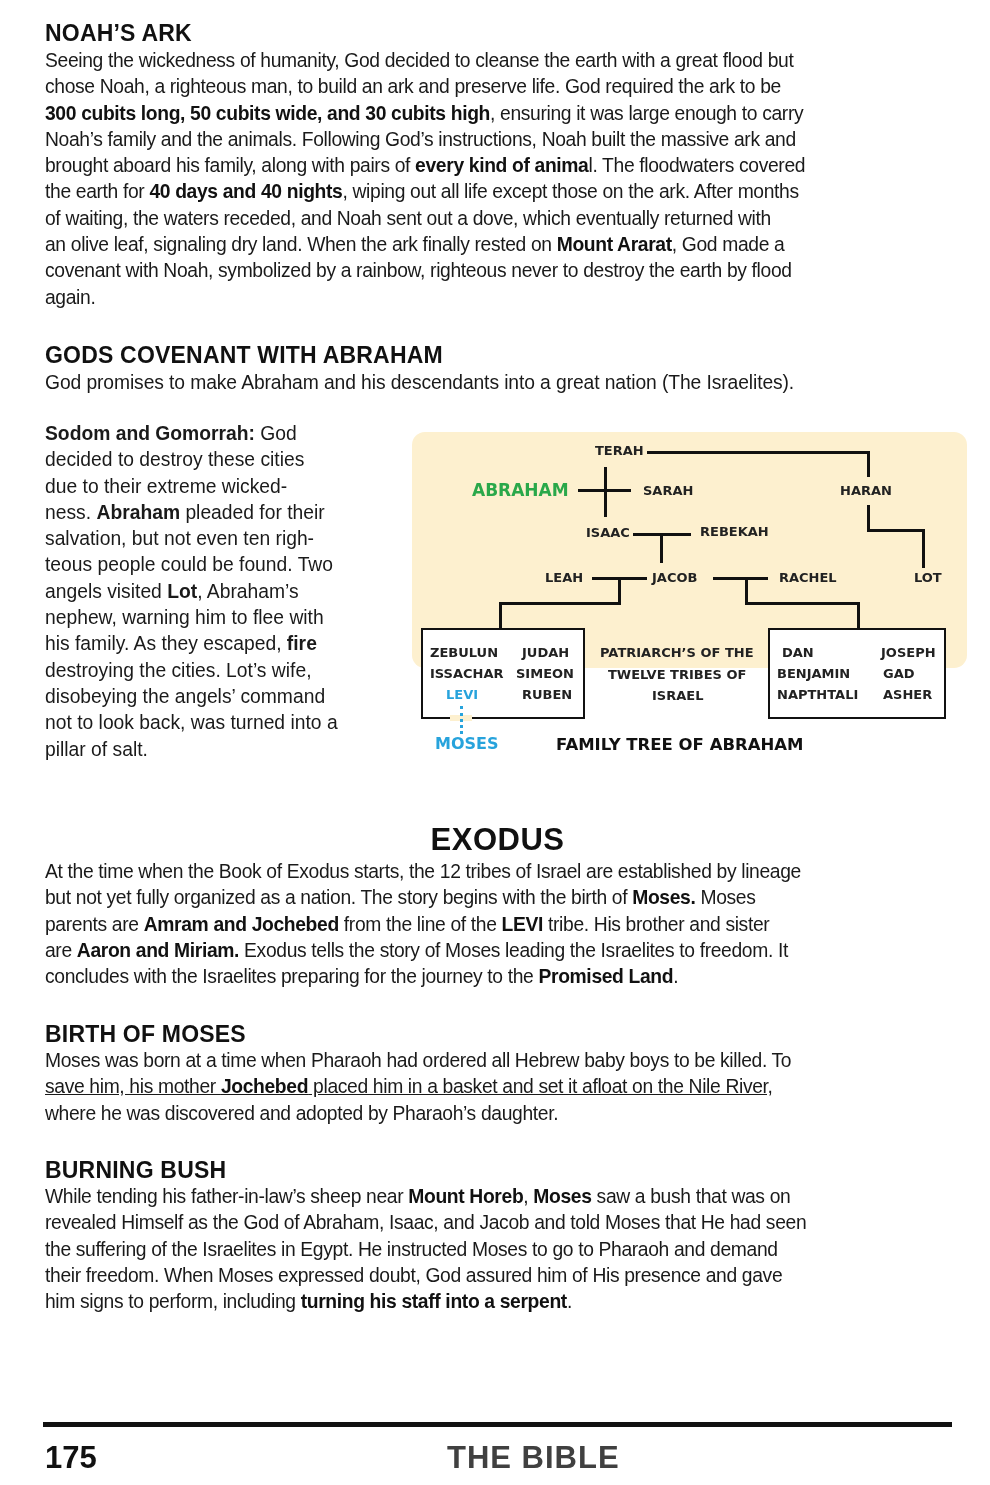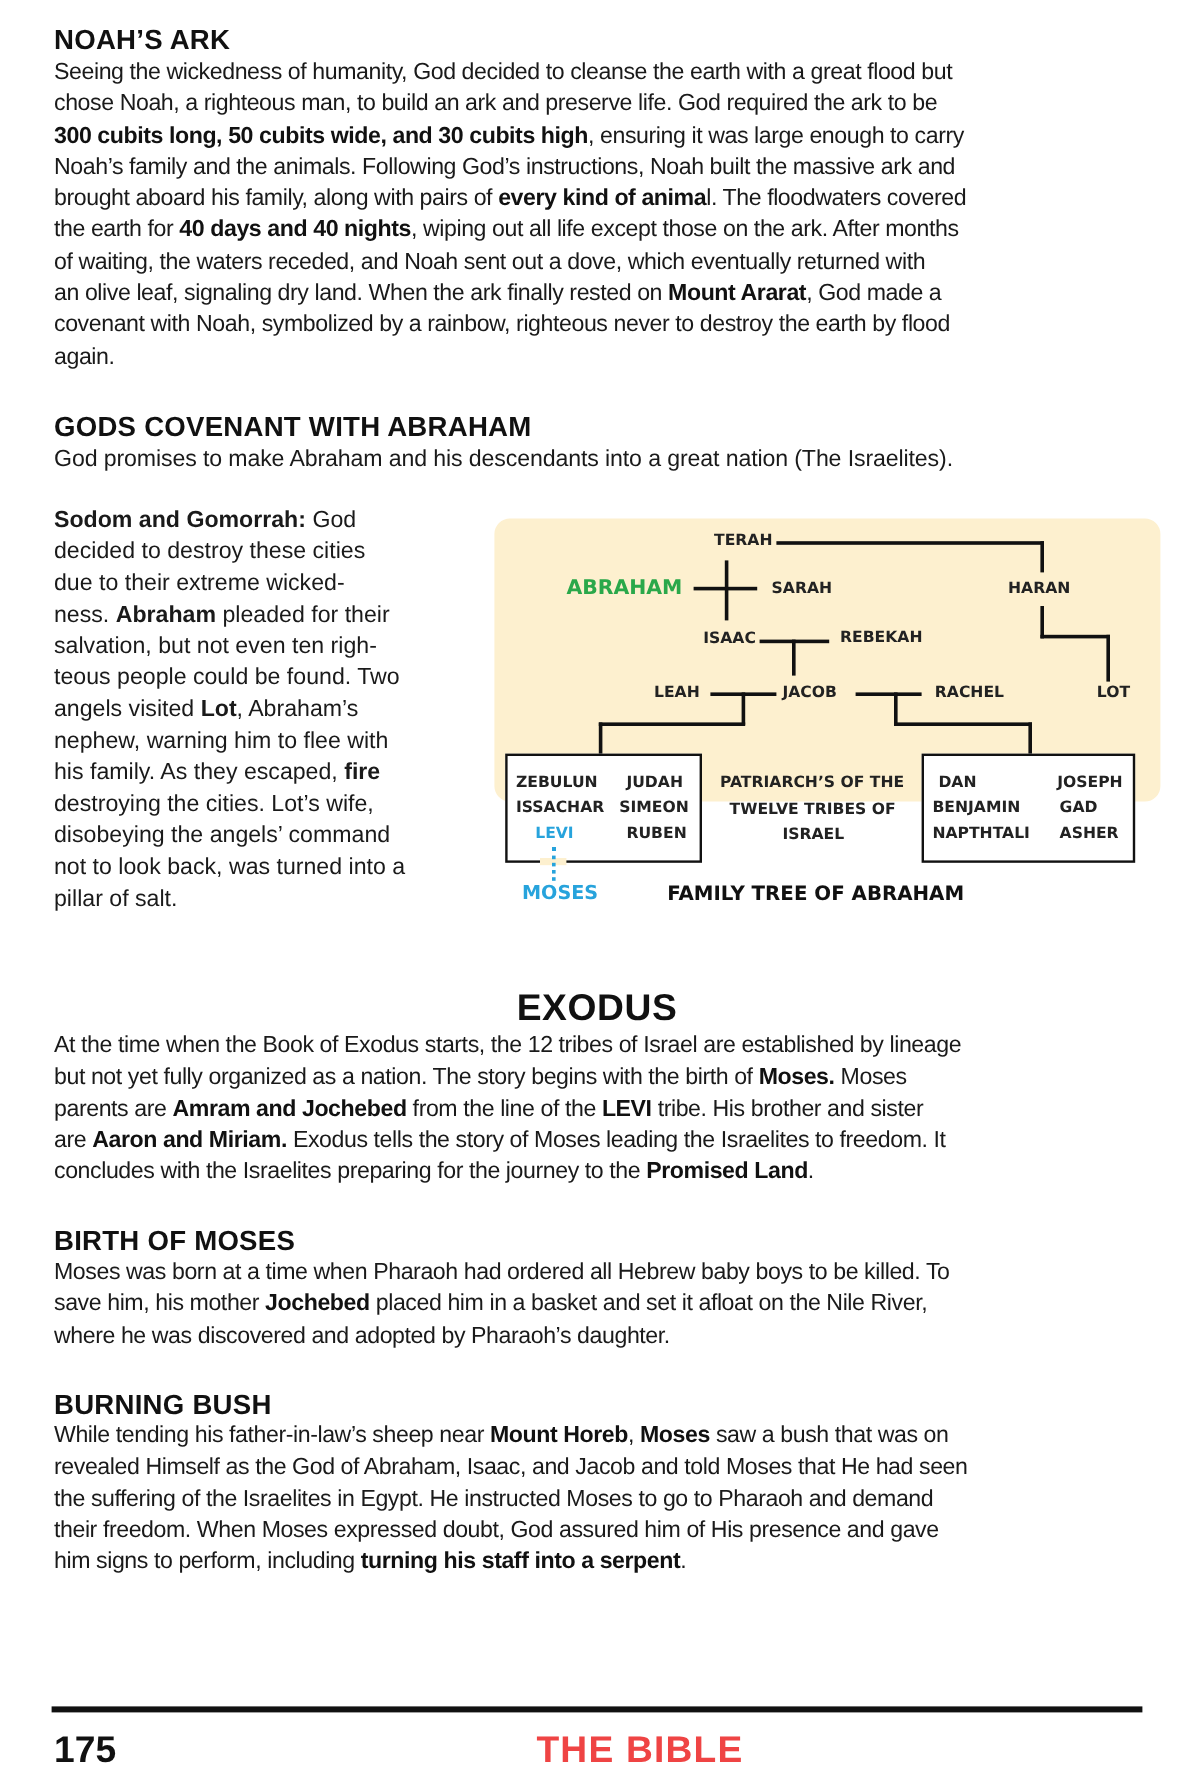--- a/index.html
+++ b/index.html
@@ -18,21 +18,21 @@
     .tree .n { position: absolute; font-family: "DejaVu Sans", sans-serif; font-weight: bold; font-size: 13px; color: #222; white-space: nowrap; letter-spacing: 0px; }
     .tree .ln { position: absolute; background: #111; }
     .tree .box { position: absolute; border: 2px solid #111; background: #ffffff; }
     .tree .green { color: #2aa84a; font-size: 17px; }
     .tree .blue { color: #27a3dc; }
 
     .exodus-title { position: absolute; left: 0; width: 905px; top: 822px; text-align: center; font-size: 31px; font-weight: bold; color: #111; letter-spacing: 0.5px; }
 
     .footer-rule { position: absolute; left: 43px; top: 1422px; width: 909px; height: 5px; background: #111; }
     .page-num { position: absolute; left: 45px; top: 1440px; font-size: 31px; font-weight: bold; color: #111; }
-    .book-title { position: absolute; left: 447px; top: 1440px; font-size: 31px; font-weight: bold; color: #ef4444; letter-spacing: 1px; }
+    .book-title { position: absolute; left: 447px; top: 1440px; font-size: 31px; font-weight: bold; color: #404040; letter-spacing: 1px; }
   </style>
 </head>
 <body>
 
 <div class="page">
 
   <h2 class="sec" style="top:20px;">NOAH’S ARK</h2>
   <p class="body cond" style="top:48px;">
       <span style="display: block; white-space: nowrap;"><span>Seeing the wickedness of humanity, God decided to cleanse the earth with a great flood but</span></span>
       <span style="display: block; white-space: nowrap;"><span>chose Noah, a righteous man, to build an ark and preserve life. God required the ark to be</span></span>
@@ -70,21 +70,21 @@
       <span style="display: block; white-space: nowrap;"><span>At the time when the Book of Exodus starts, the 12 tribes of Israel are established by lineage</span></span>
       <span style="display: block; white-space: nowrap;"><span>but not yet fully organized as a nation. The story begins with the birth of </span><b>Moses.</b><span>  Moses</span></span>
       <span style="display: block; white-space: nowrap;"><span>parents are </span><b>Amram and Jochebed</b><span> from the line of the </span><b>LEVI</b><span> tribe.  His brother and sister</span></span>
       <span style="display: block; white-space: nowrap;"><span>are </span><b>Aaron and Miriam.</b><span>  Exodus tells the story of Moses leading the Israelites to freedom. It</span></span>
       <span style="display: block; white-space: nowrap;"><span>concludes with the Israelites preparing for the journey to the </span><b>Promised Land</b><span>.</span></span>
     </p>
 
   <h2 class="sec" style="top:1021px;">BIRTH OF MOSES</h2>
   <p class="body cond" style="top:1048px;">
       <span style="display: block; white-space: nowrap;"><span>Moses was born at a time when Pharaoh had ordered all Hebrew baby boys to be killed. To</span></span>
-      <span style="display: block; white-space: nowrap;"><span>save him, his mother </span><b>Jochebed</b><span> placed him in a basket and set it afloat on the Nile River,</span></span>
+      <span style="display: block; white-space: nowrap; text-decoration: underline;"><span>save him, his mother </span><b>Jochebed</b><span> placed him in a basket and set it afloat on the Nile River,</span></span>
       <span style="display: block; white-space: nowrap;"><span>where he was discovered and adopted by Pharaoh’s daughter.</span></span>
     </p>
 
   <h2 class="sec" style="top:1157px;">BURNING BUSH</h2>
   <p class="body cond" style="top:1184px;">
       <span style="display: block; white-space: nowrap;"><span>While tending his father-in-law’s sheep near </span><b>Mount Horeb</b><span>, </span><b>Moses</b><span> saw a bush that was on</span></span>
       <span style="display: block; white-space: nowrap;"><span>revealed Himself as the God of Abraham, Isaac, and Jacob and told Moses that He had seen</span></span>
       <span style="display: block; white-space: nowrap;"><span>the suffering of the Israelites in Egypt. He instructed Moses to go to Pharaoh and demand</span></span>
       <span style="display: block; white-space: nowrap;"><span>their freedom. When Moses expressed doubt, God assured him of His presence and gave</span></span>
       <span style="display: block; white-space: nowrap;"><span>him signs to perform, including </span><b>turning his staff into a serpent</b><span>.</span></span>

